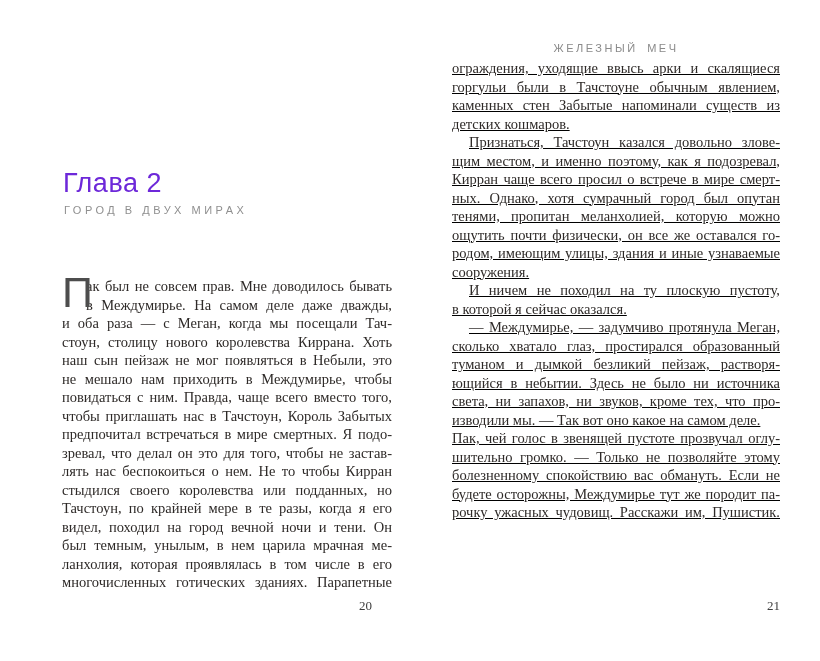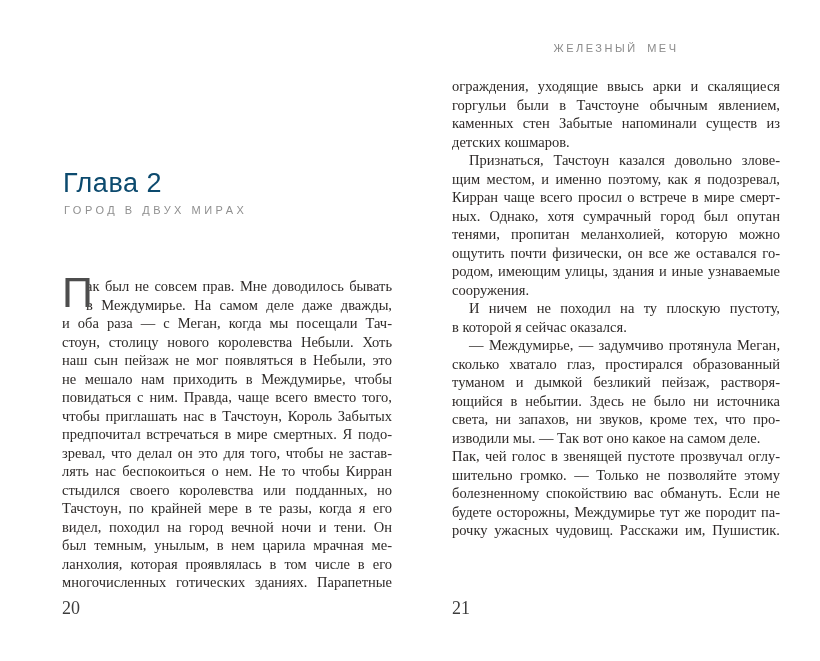--- a/index.html
+++ b/index.html
@@ -15,21 +15,21 @@
   .page-left  { left: 62px;  width: 330px; }
   .page-right { left: 452px; width: 328px; }
 
   
   .chapter-title {
     position: absolute; left: 1px; top: 168px;
     margin: 0;
     font-family: "Liberation Sans", sans-serif;
     font-weight: 300;
     font-size: 27px;
-    color: #0c4a6e;
+    color: #6d28d9;
     letter-spacing: 0.5px;
   }
   .chapter-subtitle {
     position: absolute; left: 2px; top: 204px;
     font-family: "Liberation Sans", sans-serif;
     font-size: 11px;
     color: #8f8f8f;
     letter-spacing: 3.5px;
     white-space: nowrap;
   }
@@ -42,21 +42,21 @@
     font-size: 11px;
     color: #8a8a8a;
     letter-spacing: 2.5px;
     word-spacing: 4px;
     white-space: nowrap;
   }
 
   
   .body-text { position: absolute; left: 0; width: 100%; }
   .body-left  { top: 277px; }
-  .body-right { top: 77px; }
+  .body-right { top: 59px; text-decoration: underline; }
 
   .line {
     height: 18.5px;
     line-height: 18.5px;
     font-size: 14.5px;
     color: #2e2a28;
     text-align: justify;
     text-align-last: justify;
     overflow: hidden;
     white-space: nowrap;
@@ -72,42 +72,42 @@
     font-family: "Liberation Sans", sans-serif;
     font-weight: 100;
     font-size: 43px;
     line-height: 43px;
     color: #4d4d4d;
   }
 
   
   .page-number {
     position: absolute; left: 0; top: 598px; width: 100%;
-    text-align: left;
-    font-size: 18px;
+    text-align: right;
+    font-size: 13px;
     color: #3d3d3d;
   }
   .page-left .page-number { width: 310px; }
 </style>
 </head>
 <body>
 
 <div class="spread">
 
   <div class="page page-left">
     <h1 class="chapter-title">Глава 2</h1>
     <div class="chapter-subtitle">ГОРОД В ДВУХ МИРАХ</div>
 
     <div class="body-text body-left">
       <span class="drop-cap">П</span>
       <div>
           <div class="line dc">ак был не совсем прав. Мне доводилось бывать</div>
           <div class="line dc">в Междумирье. На самом деле даже дважды,</div>
           <div class="line">и оба раза — с Меган, когда мы посещали Тач-</div>
-          <div class="line">стоун, столицу нового королевства Небыли. Хоть</div>
+          <div class="line">стоун, столицу нового королевства Киррана. Хоть</div>
           <div class="line">наш сын пейзаж не мог появляться в Небыли, это</div>
           <div class="line">не мешало нам приходить в Междумирье, чтобы</div>
           <div class="line">повидаться с ним. Правда, чаще всего вместо того,</div>
           <div class="line">чтобы приглашать нас в Тачстоун, Король Забытых</div>
           <div class="line">предпочитал встречаться в мире смертных. Я подо-</div>
           <div class="line">зревал, что делал он это для того, чтобы не застав-</div>
           <div class="line">лять нас беспокоиться о нем. Не то чтобы Кирран</div>
           <div class="line">стыдился своего королевства или подданных, но</div>
           <div class="line">Тачстоун, по крайней мере в те разы, когда я его</div>
           <div class="line">видел, походил на город вечной ночи и тени. Он</div>

